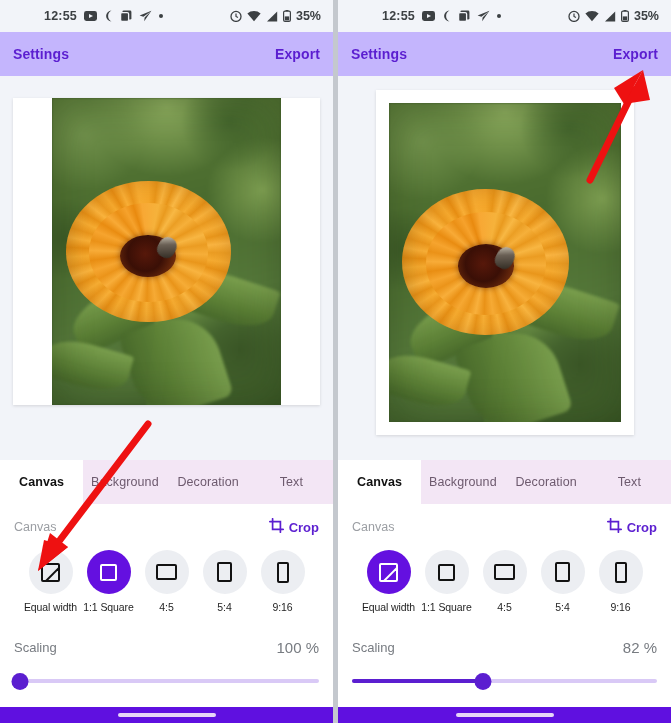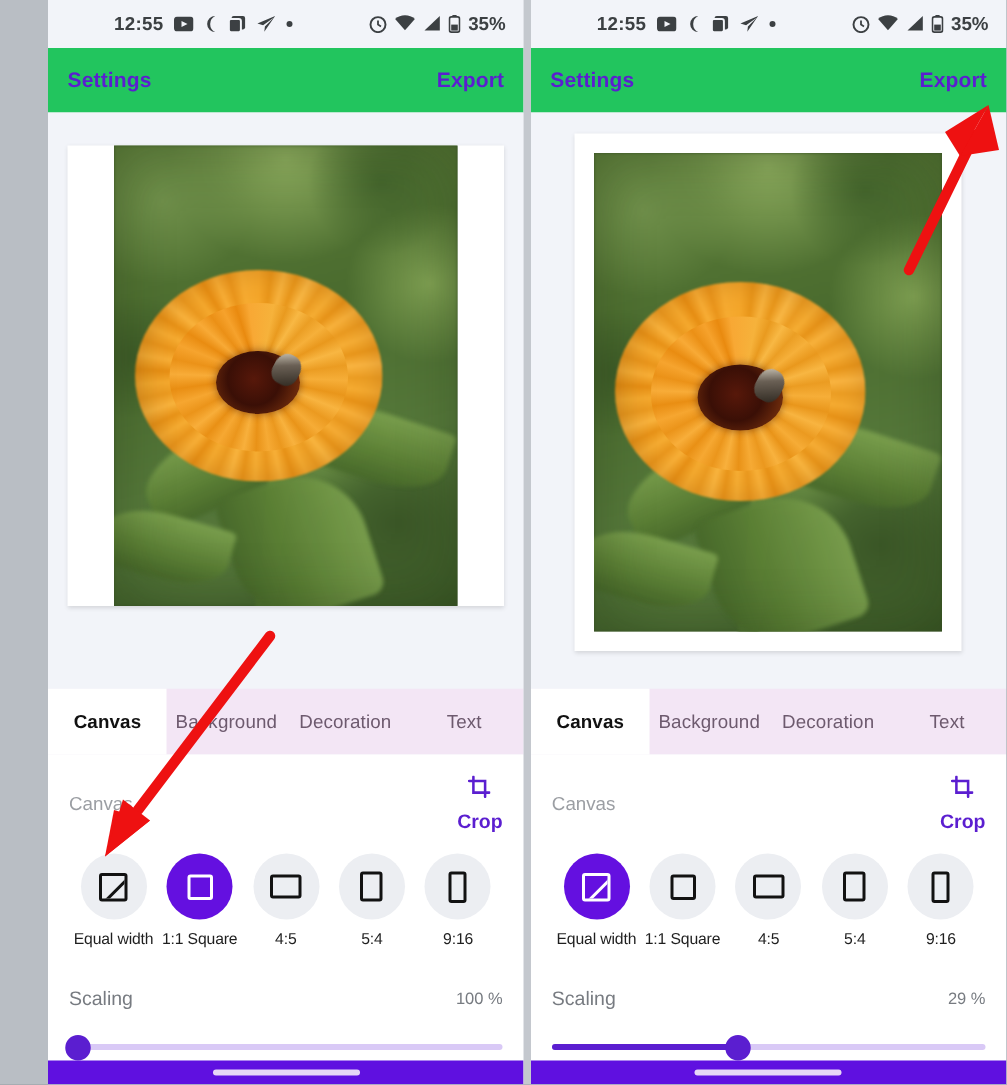--- a/index.html
+++ b/index.html
@@ -7,21 +7,20 @@
     width: 671px; height: 723px;
     background: #9aa0a6;
     font-family: "Liberation Sans", sans-serif;
     overflow: hidden;
   }
   .stage {
     position: relative;
     width: 671px; height: 723px;
     display: flex;
     background: #b9bec4;
-    padding-left: 32px;
   }
   .phone {
     position: relative;
     width: 333px; height: 723px;
     background: #f2f4f9;
     overflow: hidden;
     display: flex;
     flex-direction: column;
   }
   .phone.right { width: 333px; }
@@ -57,21 +56,21 @@
     background: #3c4043; display: inline-block;
   }
 
   
   .appbar {
     height: 44px;
     display: flex;
     align-items: center;
     justify-content: space-between;
     padding: 0 13px;
-    background: #22c55e;
+    background: #c4b5fd;
   }
   .appbar-btn {
     color: #5b1ed0;
     font-size: 14px;
     font-weight: 700;
     letter-spacing: .1px;
     cursor: pointer;
     background: none; border: none;
     font-family: "Liberation Sans", sans-serif;
   }
@@ -243,21 +242,20 @@
     display: flex;
     align-items: center;
     justify-content: space-between;
     margin-bottom: 14px;
   }
   .panel-title { font-size: 12.5px; color: #9b9ea3; }
   .crop-btn {
     display: flex; align-items: center; gap: 5px;
     color: #5b1ed0; font-size: 13px; font-weight: 700;
     cursor: pointer;
-    flex-direction: column;
   }
 
   .ratios {
     display: flex;
     justify-content: center;
     padding: 0 1px;
   }
   .ratio {
     display: flex;
     flex-direction: column;
@@ -298,21 +296,21 @@
 
   
   .scaling {
     margin-top: 26px;
   }
   .scaling-row {
     display: flex; align-items: center; justify-content: space-between;
     margin-bottom: 16px;
   }
   .scaling-label { font-size: 13px; color: #777b81; }
-  .scaling-value { font-size: 11px; color: #777b81; }
+  .scaling-value { font-size: 15px; color: #777b81; }
   .slider {
     position: relative;
     height: 18px;
     display: flex;
     align-items: center;
   }
   .track {
     position: absolute; left: 0; right: 0; height: 4px;
     background: #d9c9f6; border-radius: 2px;
   }
@@ -657,21 +655,21 @@
           <div class="ratio-circle">
             <div class="shape t916"></div>
           </div>
           <span class="ratio-label">9:16</span>
         </div>
       </div>
 
       <div class="scaling">
         <div class="scaling-row">
           <span class="scaling-label">Scaling</span>
-          <span class="scaling-value">29 %</span>
+          <span class="scaling-value">82 %</span>
         </div>
         <div class="slider">
           <div class="track"></div>
           <div class="track-fill" id="fillR" style="width: 43%;"></div>
           <div class="thumb" id="thumbR" style="left: 43%;"></div>
         </div>
       </div>
     </div>
 
     <div class="navbar">

